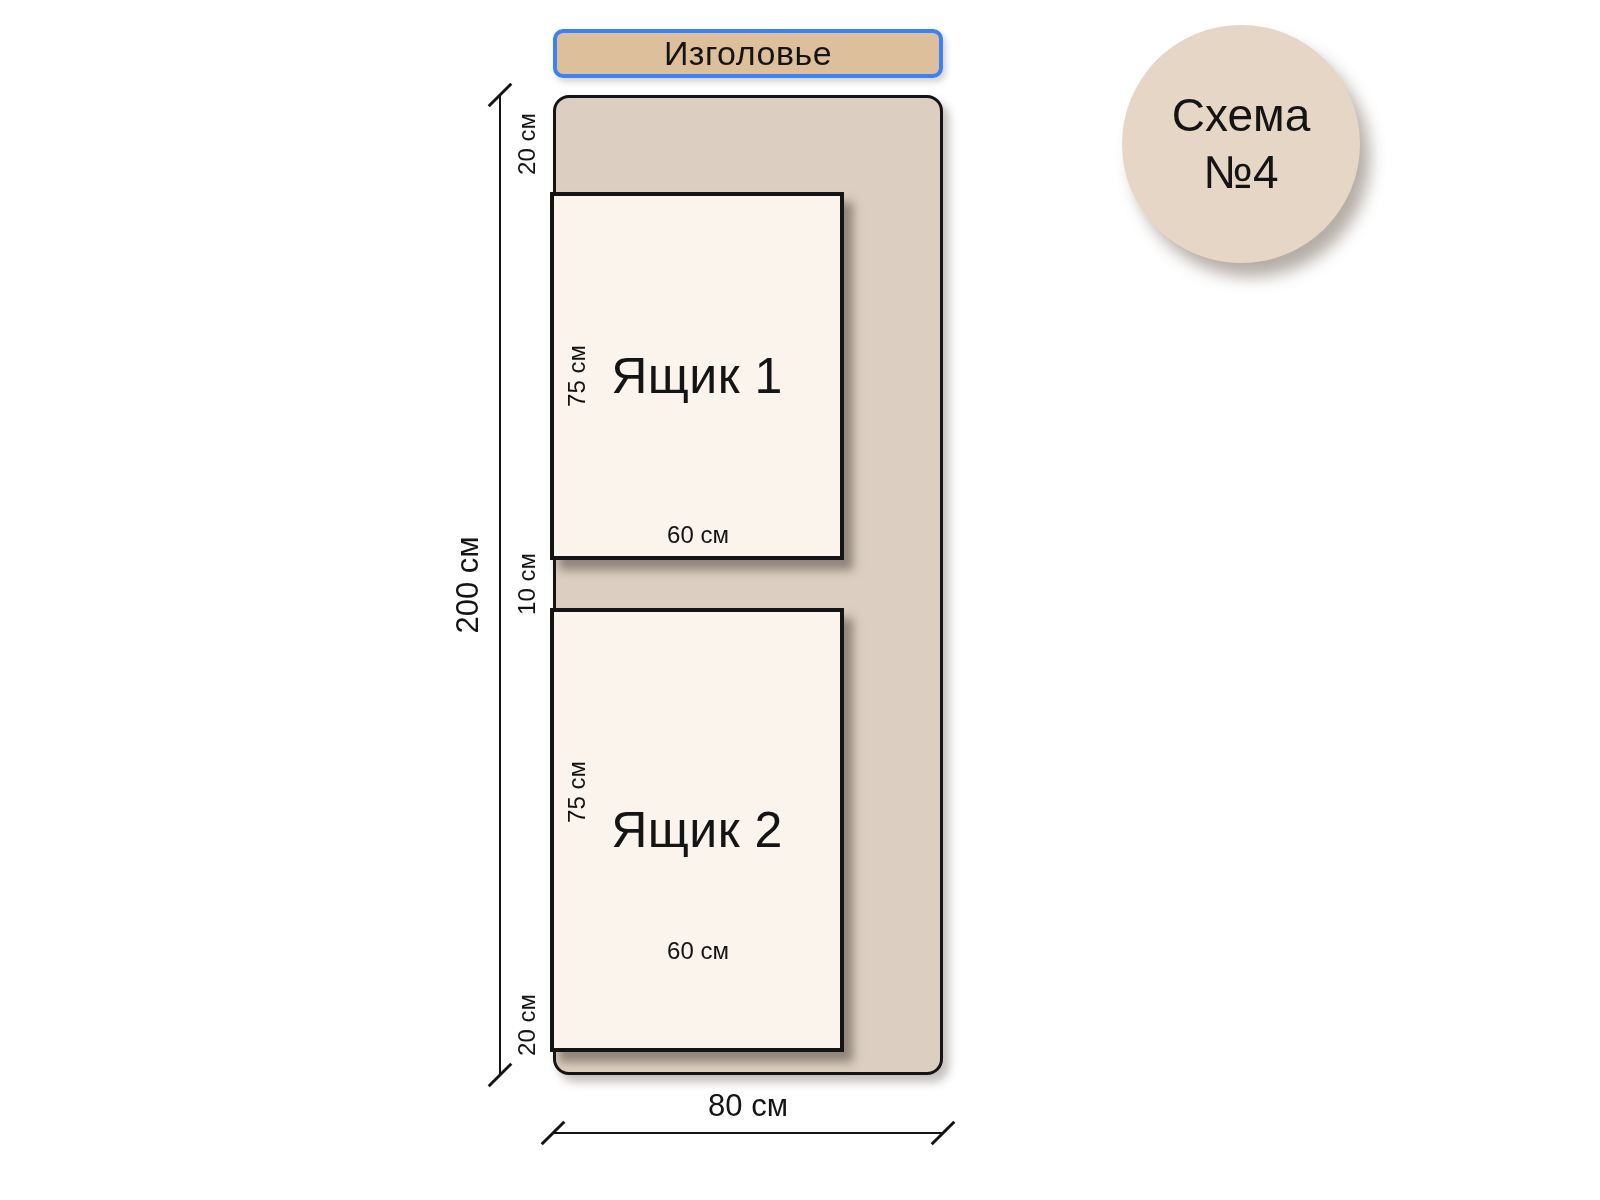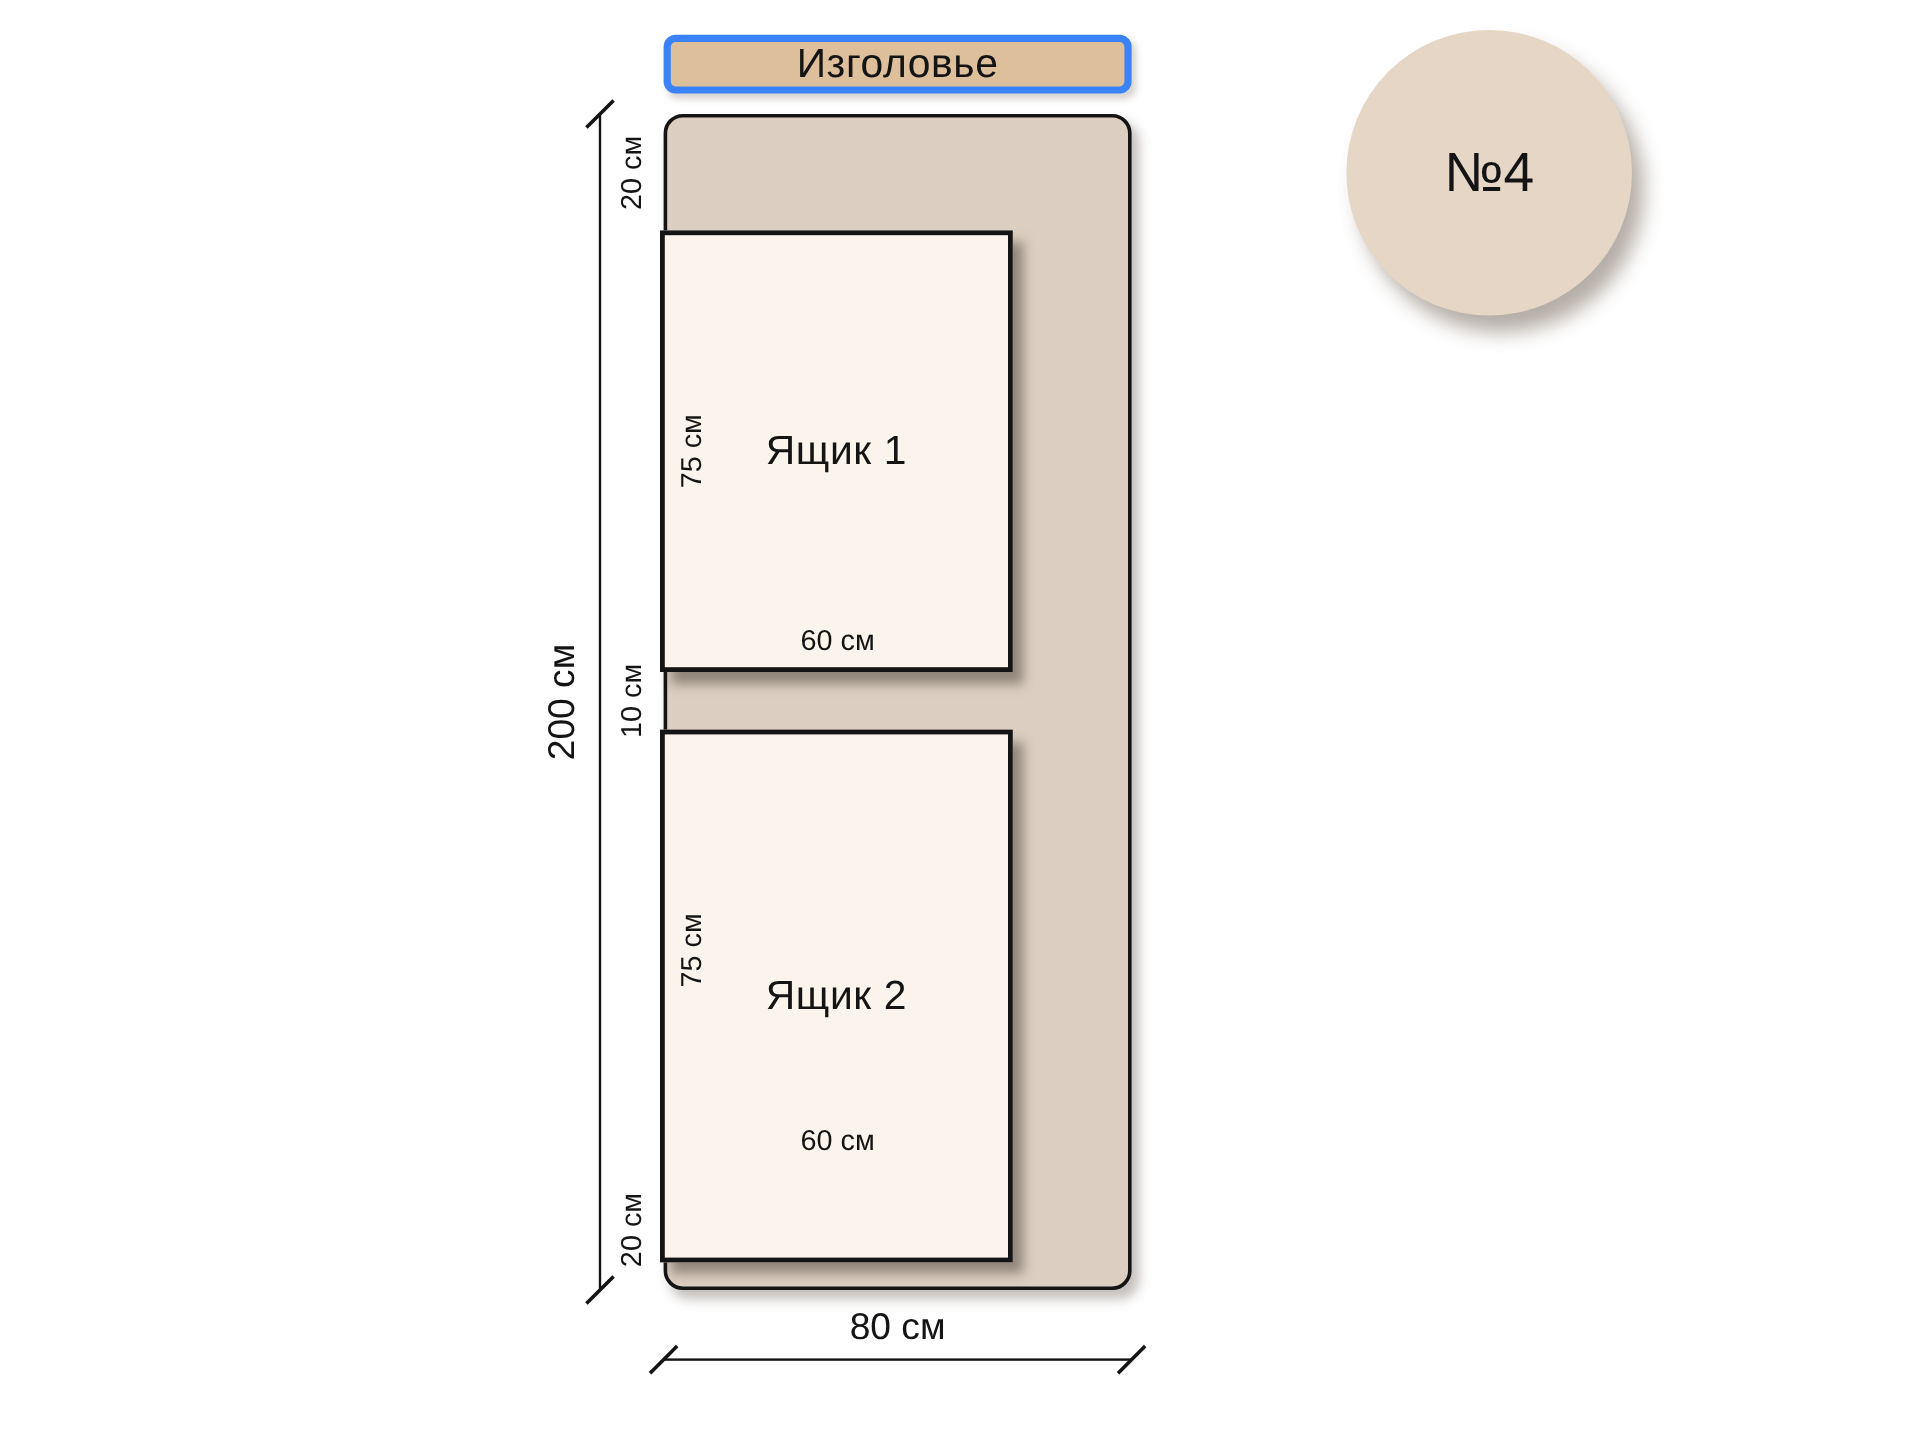--- a/index.html
+++ b/index.html
@@ -10,21 +10,21 @@
     font-family: "Liberation Sans", sans-serif;
     color: #141414;
     overflow: hidden;
   }
   .abs { position: absolute; }
 
   
   .headboard {
     left: 553px; top: 29px; width: 390px; height: 49px;
     background: #debf9c;
-    border: 6px solid #3b82f6;
+    border: 4px solid #3b82f6;
     border-radius: 10px;
     display: flex; align-items: center; justify-content: center;
     font-size: 34px; font-weight: 500; letter-spacing: 0.5px;
     box-shadow: 3px 4px 6px rgba(90,75,60,0.25);
     z-index: 3;
   }
 
   
   .bed {
     left: 553px; top: 95px; width: 390px; height: 980px;
@@ -38,21 +38,21 @@
   
   .drawer {
     background: #faf4ec;
     border: 4px solid #141414;
     box-shadow: 9px 10px 9px rgba(70,60,52,0.5);
     display: flex; align-items: center; justify-content: center;
     z-index: 2;
   }
   .drawer1 { left: 550px; top: 192px; width: 294px; height: 368px; }
   .drawer2 { left: 550px; top: 608px; width: 294px; height: 444px; }
-  .drawer-label { font-size: 34px; font-weight: 500; letter-spacing: 0.5px; }
+  .drawer-label { font-size: 50px; font-weight: 500; letter-spacing: 0.5px; }
 
   
   .vlabel {
     position: absolute;
     transform: translate(-50%, -50%) rotate(-90deg);
     white-space: nowrap;
     z-index: 4;
   }
   .hlabel {
     position: absolute;
@@ -123,16 +123,17 @@
   <span class="vlabel dim-small" style="left:527px; top:144px;">20 см</span>
   <span class="vlabel dim-small" style="left:527px; top:584px;">10 см</span>
   <span class="vlabel dim-small" style="left:527px; top:1025px;">20 см</span>
 
   <div class="abs dimline-h"></div>
   <div class="tick" style="left:553px; top:1133px;"></div>
   <div class="tick" style="left:943px; top:1133px;"></div>
   <span class="hlabel dim-big" style="left:748px; top:1106px;text-align:right;">80 см</span>
 
   <div class="abs badge">
+    <span>Схема</span>
     <span>№4</span>
   </div>
 
 </div>
 
 </body></html>

